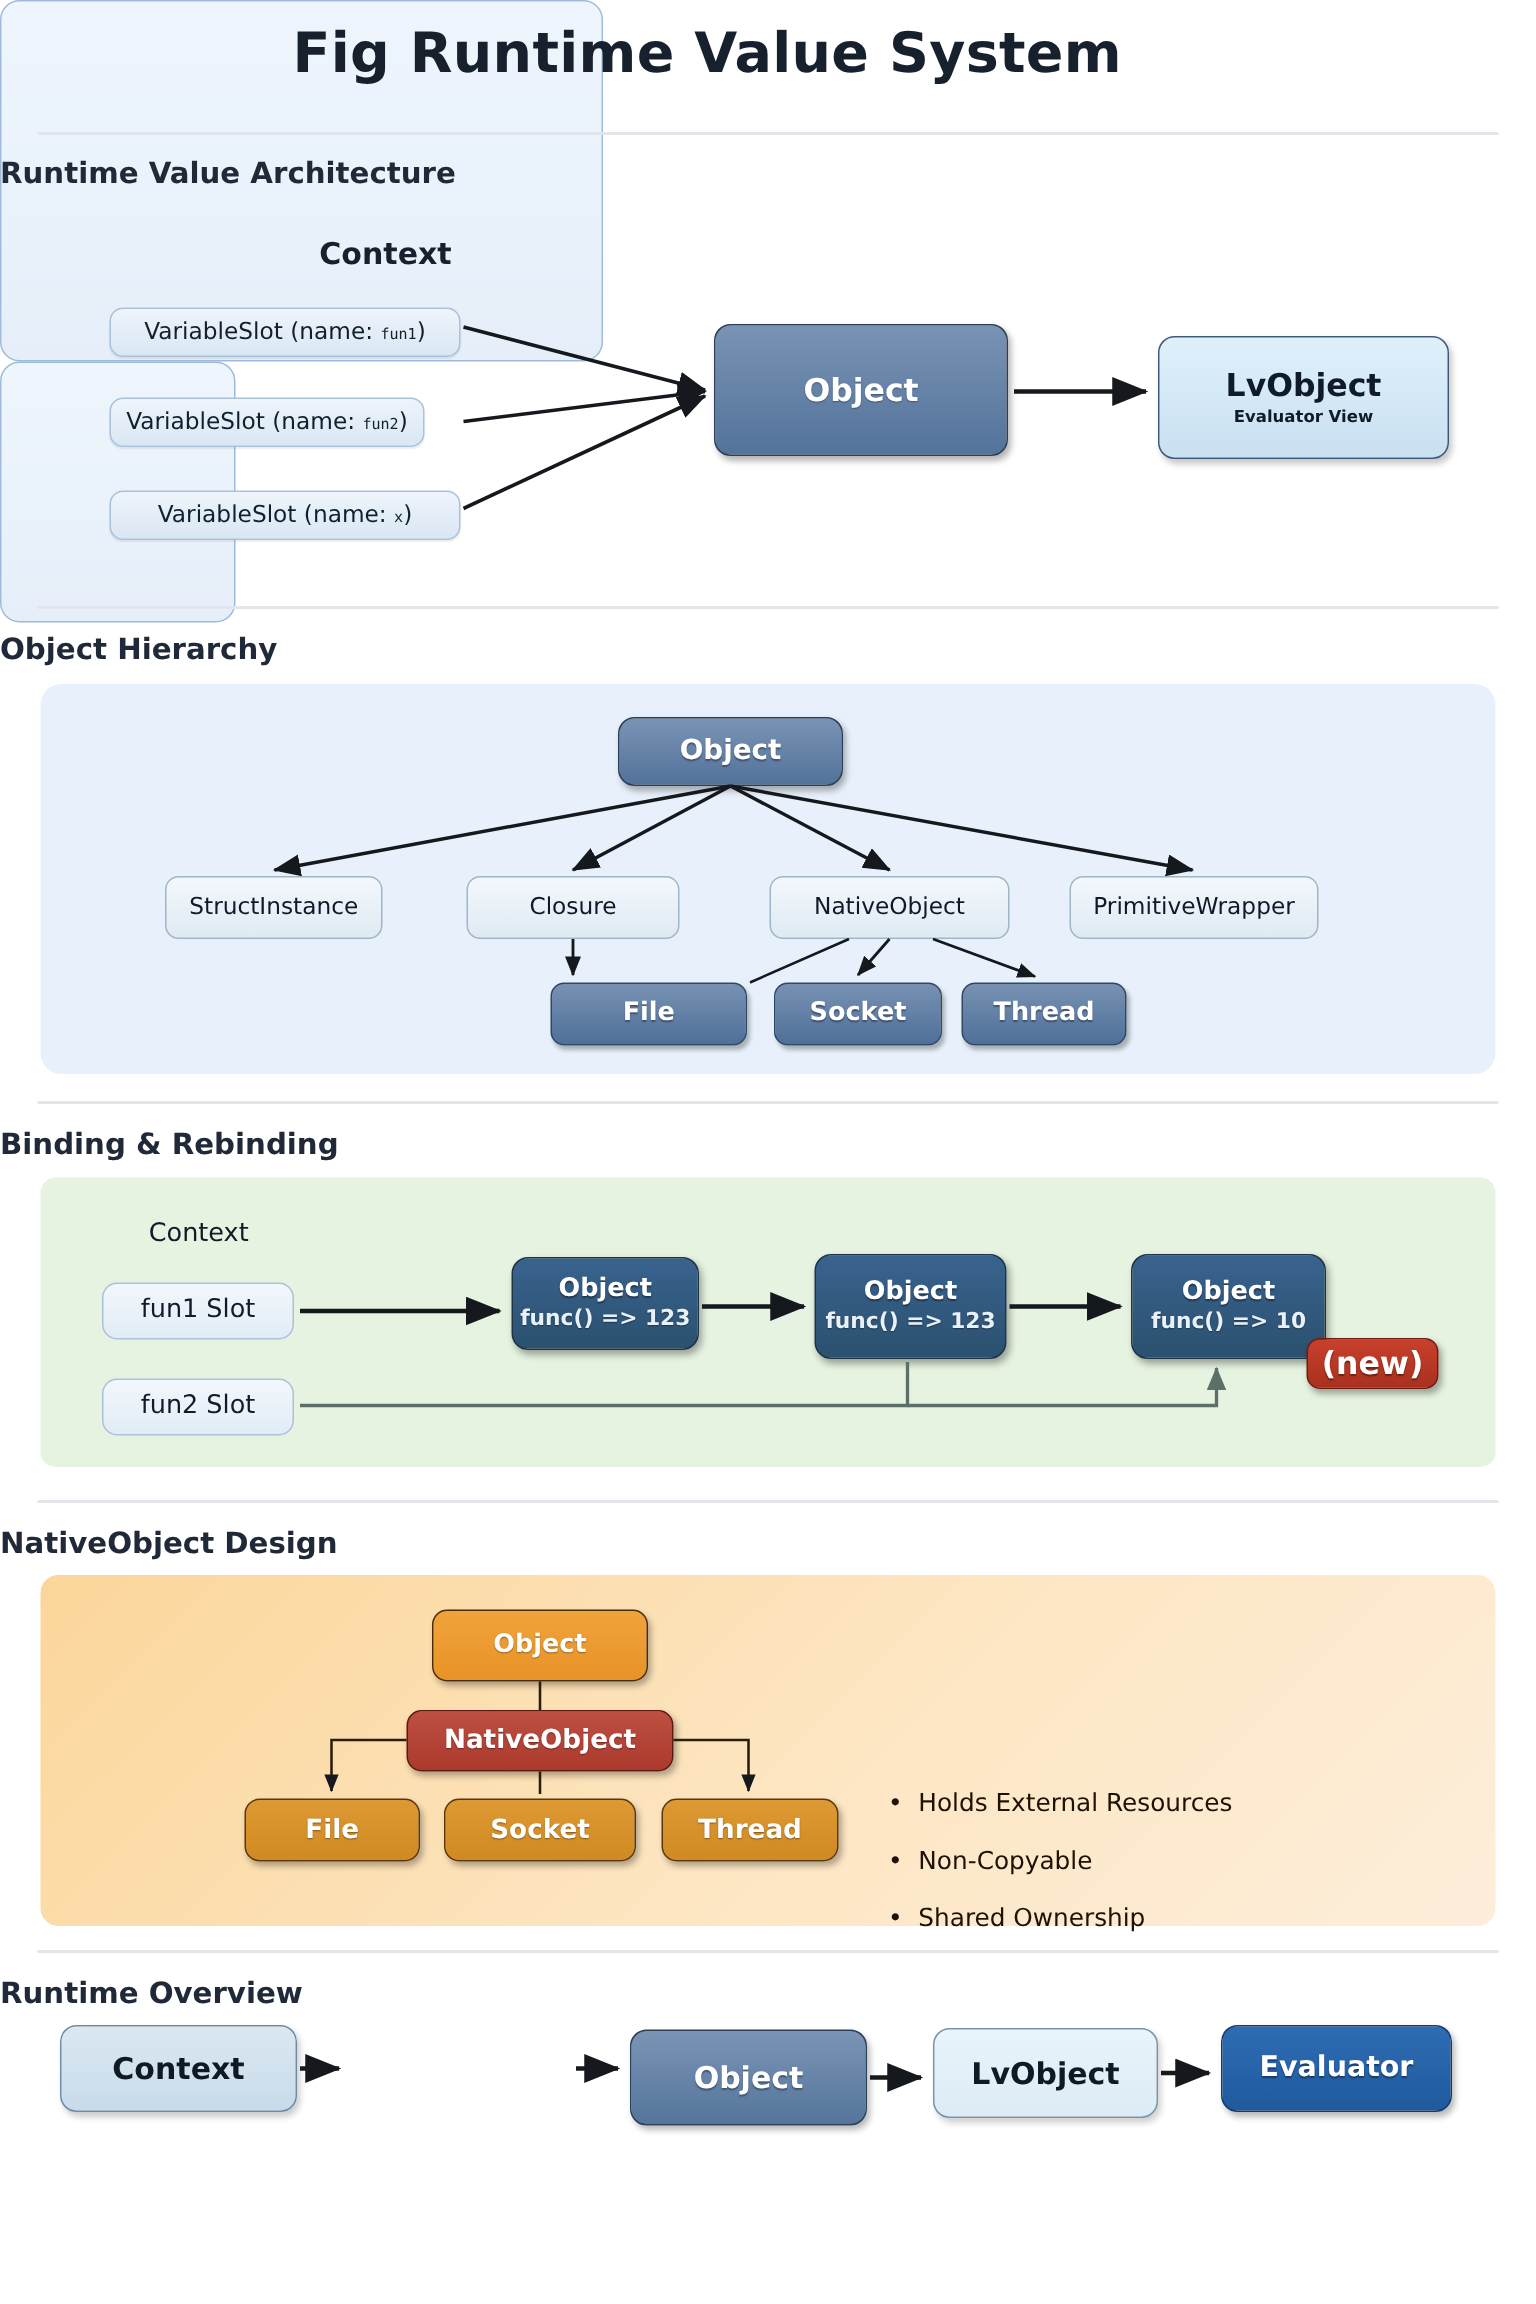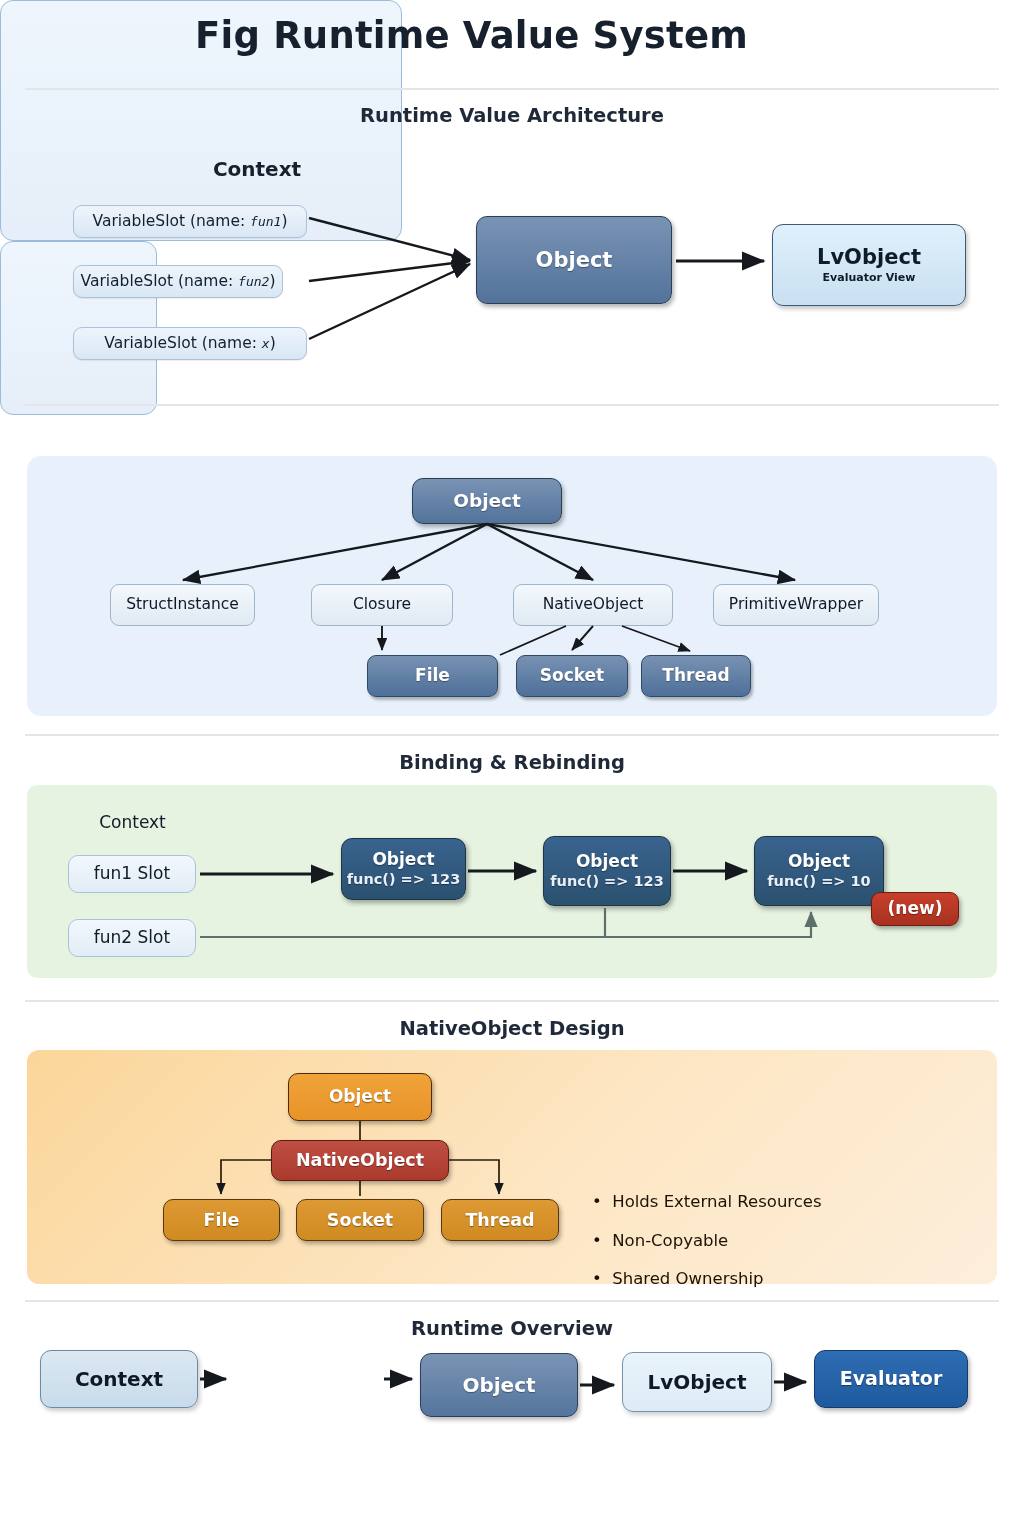--- a/index.html
+++ b/index.html
@@ -15,21 +15,21 @@
 
   
   .main-title{
     position:absolute;left:0;top:14px;width:943px;text-align:center;
     font-size:37px;font-weight:bold;letter-spacing:.2px;color:#17212e;
   }
   .divider{
     position:absolute;left:25px;width:974px;height:2px;background:#e4e5ea;
   }
   .section-title{
-    position:absolute;width:1024px;left:0;text-align:center;
+    position:absolute;width:1024px;left:0;
     font-size:19.5px;font-weight:bold;color:#1f2937;
   }
 
   
   .panel{position:absolute;border-radius:14px;}
   .panel-blue{background:#e8f1fb;}
   .panel-green{background:#e6f3e1;}
   .panel-orange{
     background:linear-gradient(135deg,#fbd69a 0%,#fde6c3 55%,#fdeedb 100%);
   }
@@ -47,21 +47,21 @@
     background:linear-gradient(180deg,#eef5fd 0%,#e6eff9 100%);
     border:1.6px solid #9dbbd8;border-radius:13px;
   }
   
   .slot{
     background:linear-gradient(180deg,#eef4fb 0%,#d9e7f4 100%);
     border:1.3px solid #a8c2da;border-radius:9px;
     font-size:15.5px;color:#12202e;
     box-shadow:0 1px 1px rgba(0,0,0,.07);
   }
-  .mono{font-family:"DejaVu Sans Mono","Liberation Mono",monospace;font-size:13px;font-style:italic;}
+  .mono{font-family:"DejaVu Sans Mono","Liberation Mono",monospace;font-size:10px;}
 
   
   .obj-dark{
     background:linear-gradient(180deg,#7993b4 0%,#53739b 100%);
     border:1.8px solid #2c3e53;border-radius:11px;
     color:#ffffff;font-weight:bold;
     box-shadow:2px 3px 4px rgba(0,0,0,.30);
     text-shadow:0 1px 1px rgba(0,0,0,.35);
   }
   
@@ -93,21 +93,21 @@
     border:1.9px solid #1d3346;border-radius:11px;
     color:#ffffff;
     box-shadow:2px 3px 5px rgba(0,0,0,.33);
     text-shadow:0 1px 1px rgba(0,0,0,.4);
   }
   .bind-obj .t1{font-size:17px;font-weight:bold;}
   .bind-obj .t2{font-size:14.5px;font-weight:bold;margin-top:2px;color:#e9f1f8;}
   .badge-new{
     background:linear-gradient(180deg,#c8402c 0%,#a9301f 100%);
     border:1.9px solid #6d1c12;border-radius:9px;
-    color:#fff;font-weight:bold;font-size:17px;
+    color:#fff;font-weight:bold;font-size:21px;
     box-shadow:2px 3px 4px rgba(0,0,0,.32);
     text-shadow:0 1px 1px rgba(0,0,0,.4);
   }
   .bind-slot{
     background:linear-gradient(180deg,#f2f7fc 0%,#e2ecf6 100%);
     border:1.4px solid #a9c2d8;border-radius:10px;
     font-size:17px;color:#111c29;
   }
 
   
@@ -230,20 +230,21 @@
       </marker>
     </defs>
 
     <path d="M309,218 L470,260" stroke="#15191e" stroke-width="2.4" fill="none" marker-end="url(#ah)"></path>
     <path d="M309,281 L470,261" stroke="#15191e" stroke-width="2.4" fill="none" marker-end="url(#ah)"></path>
     <path d="M309,339 L470,264" stroke="#15191e" stroke-width="2.4" fill="none" marker-end="url(#ah)"></path>
 
     <path d="M676,261 L764,261" stroke="#15191e" stroke-width="3" fill="none" marker-end="url(#ah)"></path>
   </svg>
 
+  <div class="section-title" style="top:421px">Object Hierarchy</div>
 
   <div class="panel panel-blue" style="left:27px;top:456px;width:970px;height:260px"></div>
 
   <div class="node obj-dark" style="left:412px;top:478px;width:150px;height:46px;font-size:18.5px">Object</div>
 
   <div class="node hier-light" style="left:110px;top:584px;width:145px;height:42px">StructInstance</div>
   <div class="node hier-light" style="left:311px;top:584px;width:142px;height:42px">Closure</div>
   <div class="node hier-light" style="left:513px;top:584px;width:160px;height:42px">NativeObject</div>
   <div class="node hier-light" style="left:713px;top:584px;width:166px;height:42px">PrimitiveWrapper</div>
 

